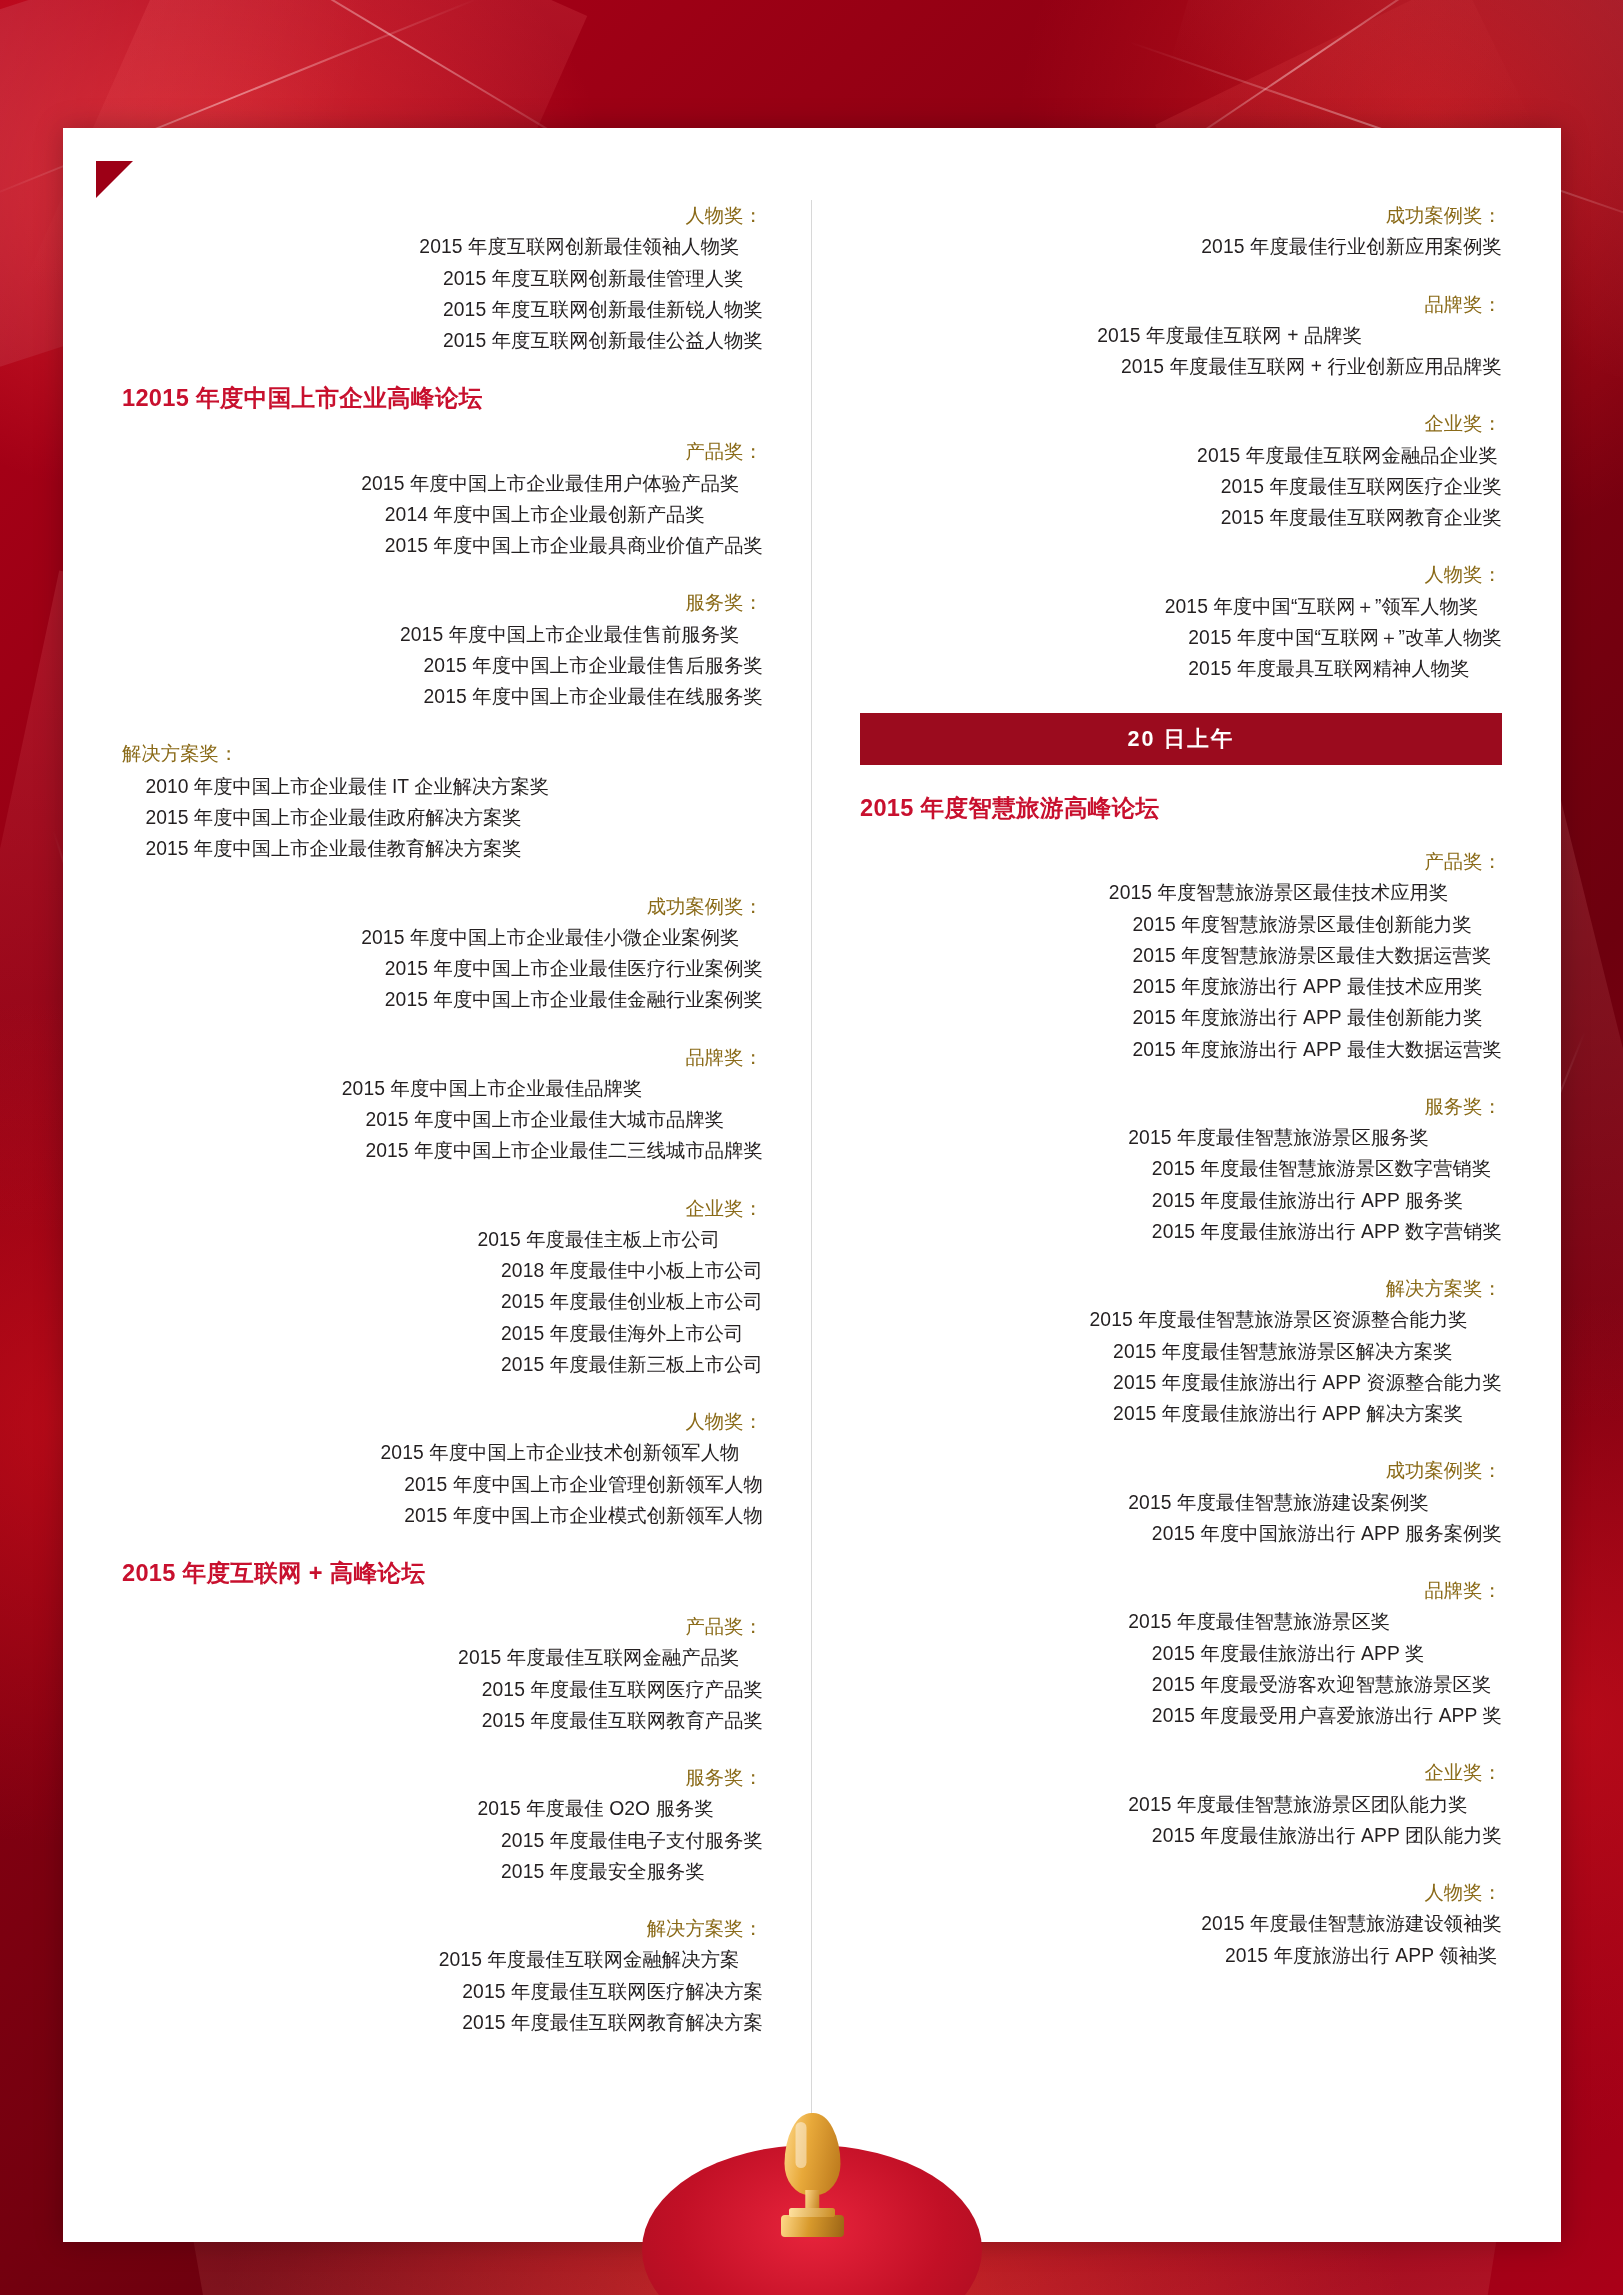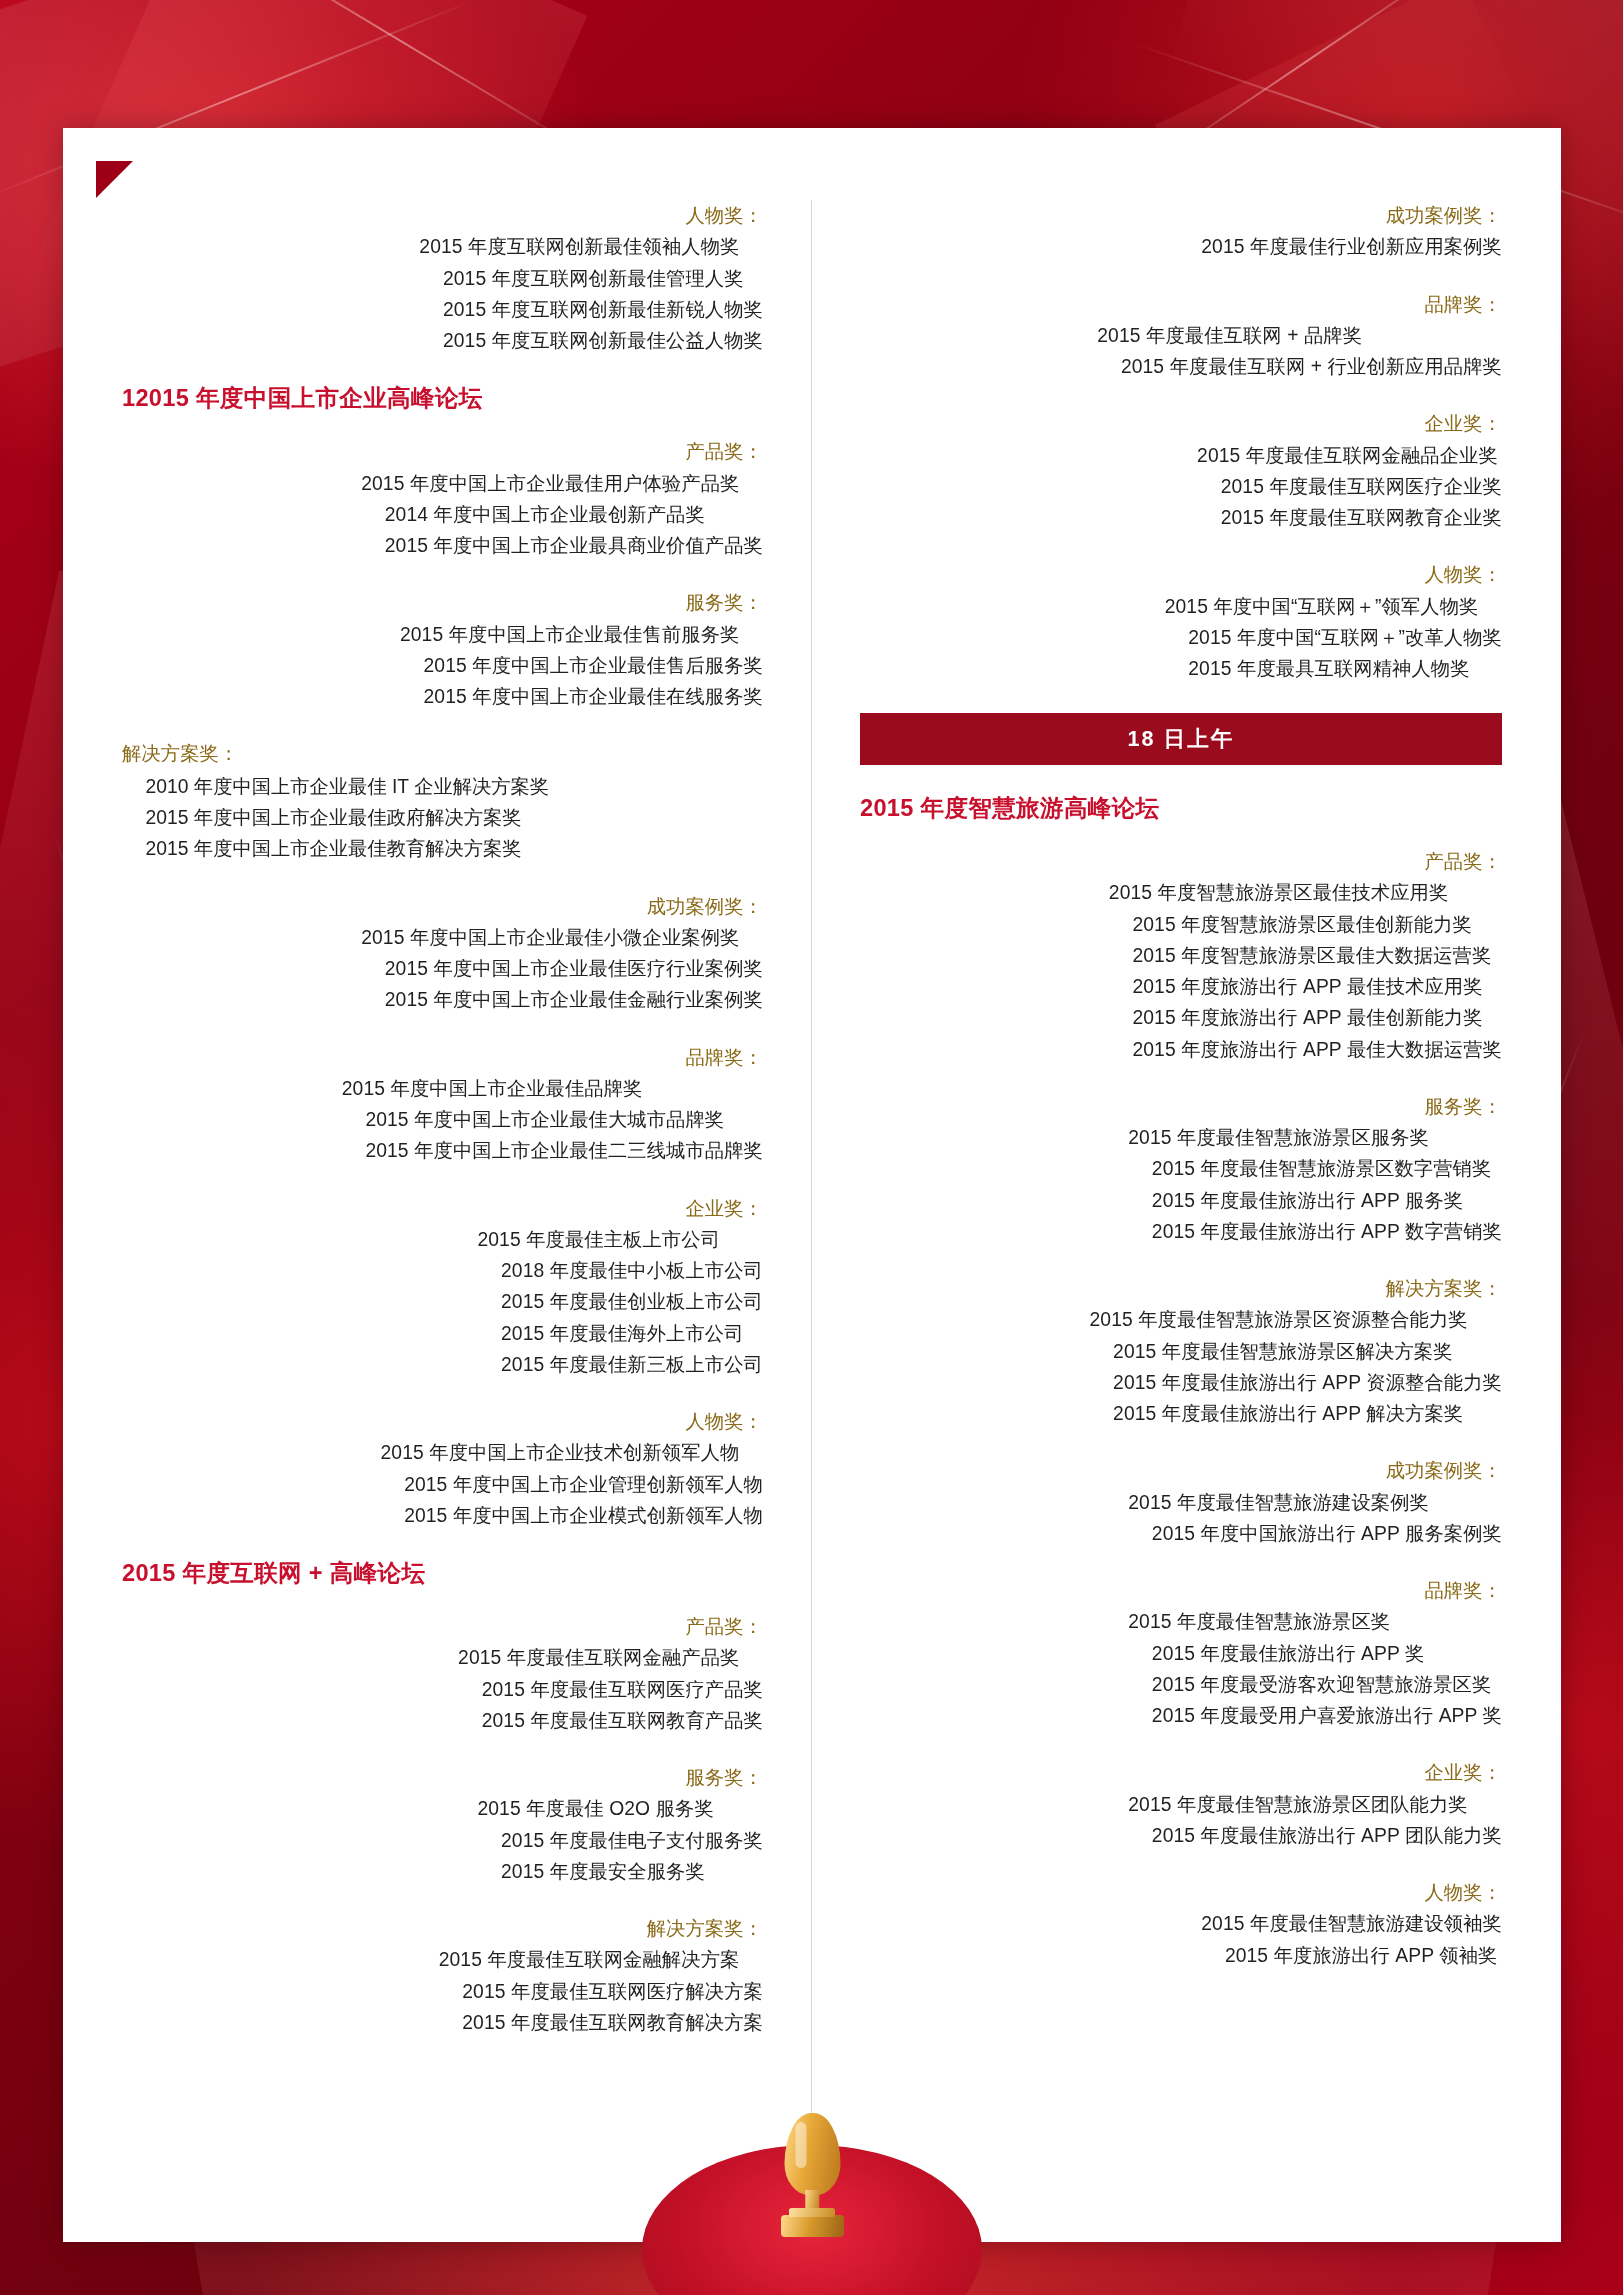--- a/index.html
+++ b/index.html
@@ -413,21 +413,21 @@
         <div class="award-block">
           <div class="award-row">
             <span class="award-label gold">人物奖：</span>
             <div class="award-items indent-1">
               <div class="award-item">2015 年度中国“互联网＋”领军人物奖</div>
               <div class="award-item">2015 年度中国“互联网＋”改革人物奖</div>
               <div class="award-item">2015 年度最具互联网精神人物奖</div>
             </div>
           </div>
         </div>
-        <div class="day-banner">18 日上午</div>
+        <div class="day-banner">20 日上午</div>
         <h2 class="section-title">2015 年度智慧旅游高峰论坛</h2>
         <div class="award-block">
           <div class="award-row">
             <span class="award-label gold">产品奖：</span>
             <div class="award-items indent-1">
               <div class="award-item">2015 年度智慧旅游景区最佳技术应用奖</div>
               <div class="award-item">2015 年度智慧旅游景区最佳创新能力奖</div>
               <div class="award-item">2015 年度智慧旅游景区最佳大数据运营奖</div>
               <div class="award-item">2015 年度旅游出行 APP 最佳技术应用奖</div>
               <div class="award-item">2015 年度旅游出行 APP 最佳创新能力奖</div>

